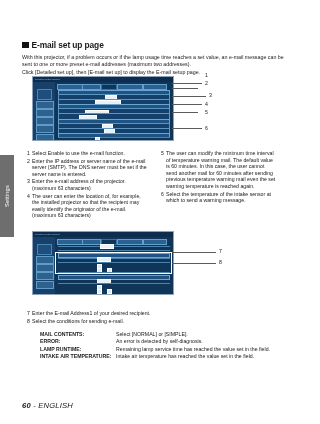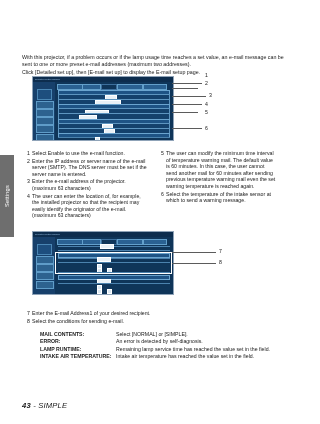--- a/index.html
+++ b/index.html
@@ -245,20 +245,24 @@
 </head>
 <body>
 
 <div class="side-tab">
   <span class="side-tab-label">Settings</span>
 </div>
 
 <div class="page">
 
 
+  <div class="section-head">
+    <span class="blk-square"></span>
+    <span>E-mail set up page</span>
+  </div>
 
   <div class="intro">
     <div>With this projector, if a problem occurs or if the lamp usage time reaches a set value, an e-mail message can be</div>
     <div>sent to one or more preset e-mail addresses (maximum two addresses).</div>
     <div>Click [Detailed set up], then [E-mail set up] to display the E-mail setup page.</div>
   </div>
 
 </div>
 
 <div class="figure fig1">
@@ -444,16 +448,16 @@
     <span class="defterm">LAMP RUNTIME:</span>
     <span class="defdesc">Remaining lamp service time has reached the value set in the field.</span>
   </div>
   <div class="defrow">
     <span class="defterm">INTAKE AIR TEMPERATURE:</span>
     <span class="defdesc">Intake air temperature has reached the value set in the field.</span>
   </div>
 </div>
 
 <div class="footer">
-  <span class="pg">43</span>
+  <span class="pg">60</span>
   <span>-</span>
-  <span>SIMPLE</span>
+  <span>ENGLISH</span>
 </div>
 
 </body></html>

